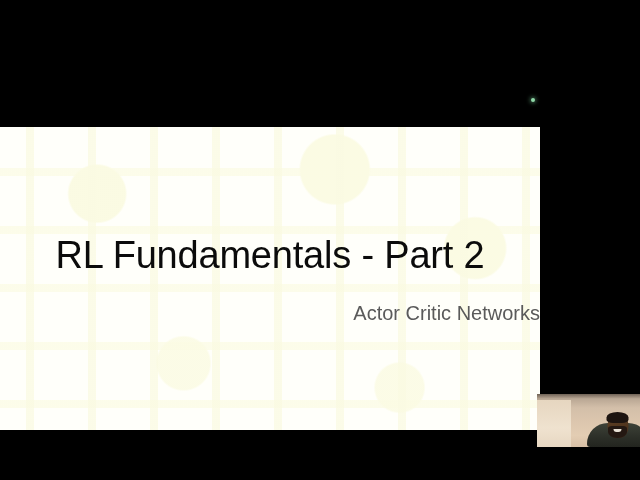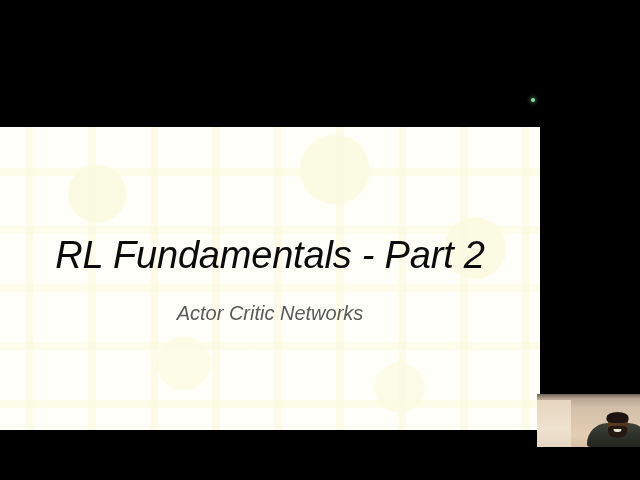--- a/index.html
+++ b/index.html
@@ -60,21 +60,20 @@
       radial-gradient(circle at 62% 14%, rgba(250,250,218,0.8) 0 34px, rgba(255,255,250,0) 36px),
       radial-gradient(circle at 88% 40%, rgba(250,250,218,0.8) 0 30px, rgba(255,255,250,0) 32px),
       radial-gradient(circle at 34% 78%, rgba(250,250,218,0.7) 0 26px, rgba(255,255,250,0) 28px),
       radial-gradient(circle at 74% 86%, rgba(250,250,218,0.7) 0 24px, rgba(255,255,250,0) 26px);
   }
 
   #slide-content {
     position: relative;
     width: 100%;
     height: 100%;
-    font-style: italic;
   }
 
   #slide-title {
     position: absolute;
     left: 0;
     right: 0;
     top: 108px;
     text-align: center;
     color: #0b0b0b;
     font-size: 38px;
@@ -82,21 +81,21 @@
     letter-spacing: -0.2px;
     line-height: 1.1;
     white-space: nowrap;
   }
 
   #slide-subtitle {
     position: absolute;
     left: 0;
     right: 0;
     top: 175px;
-    text-align: center;
+    text-align: right;
     color: #5a5a5a;
     font-size: 20px;
     font-weight: 400;
     line-height: 1.1;
     white-space: nowrap;
   }
 
   
   #webcam-pip {
     position: absolute;

